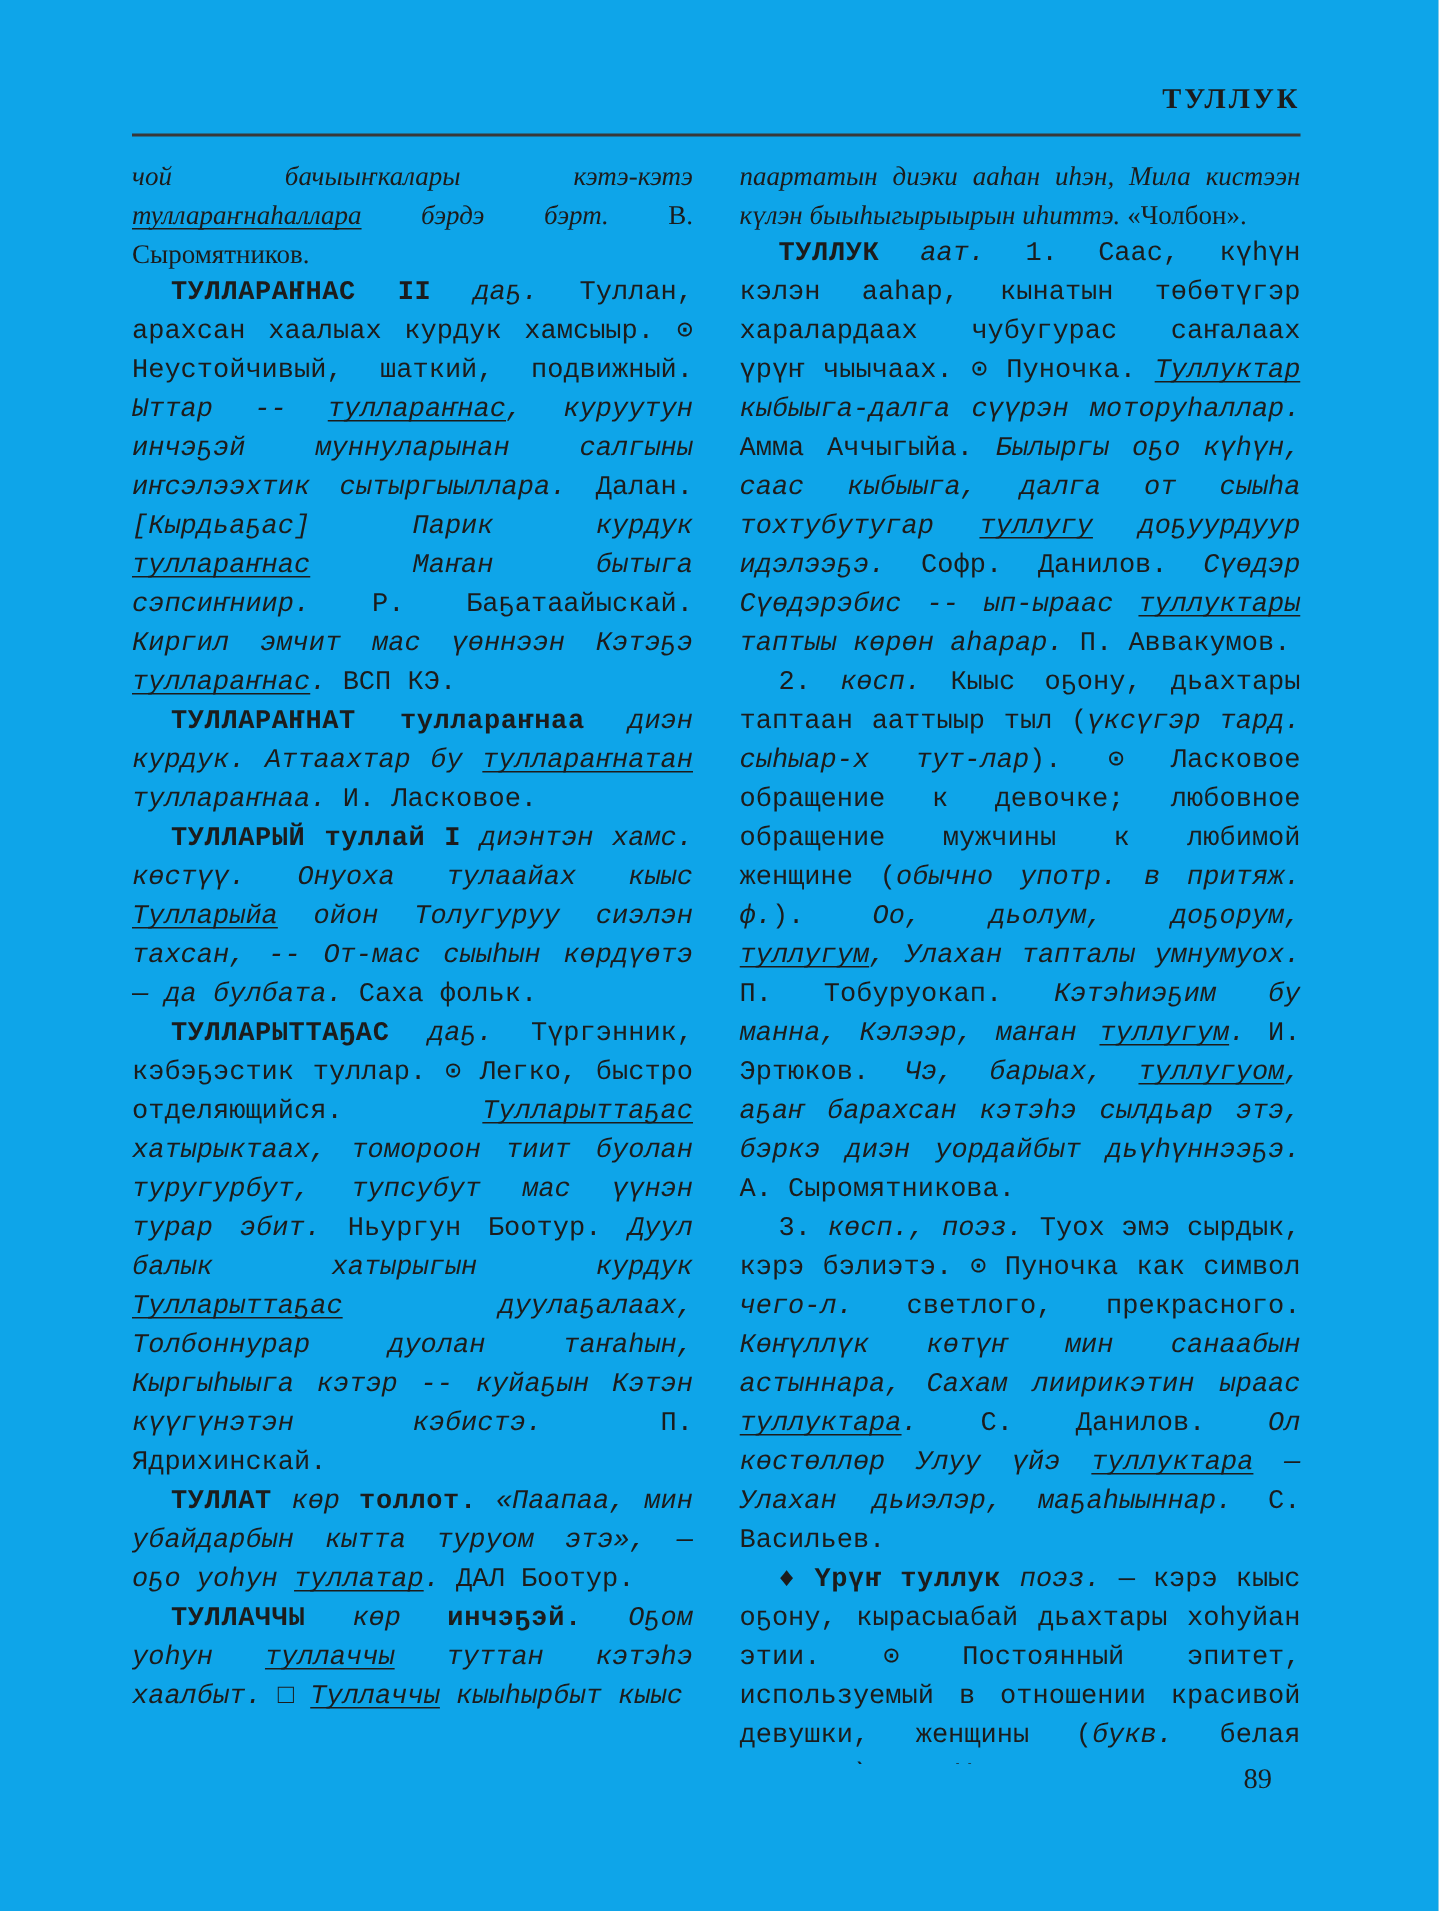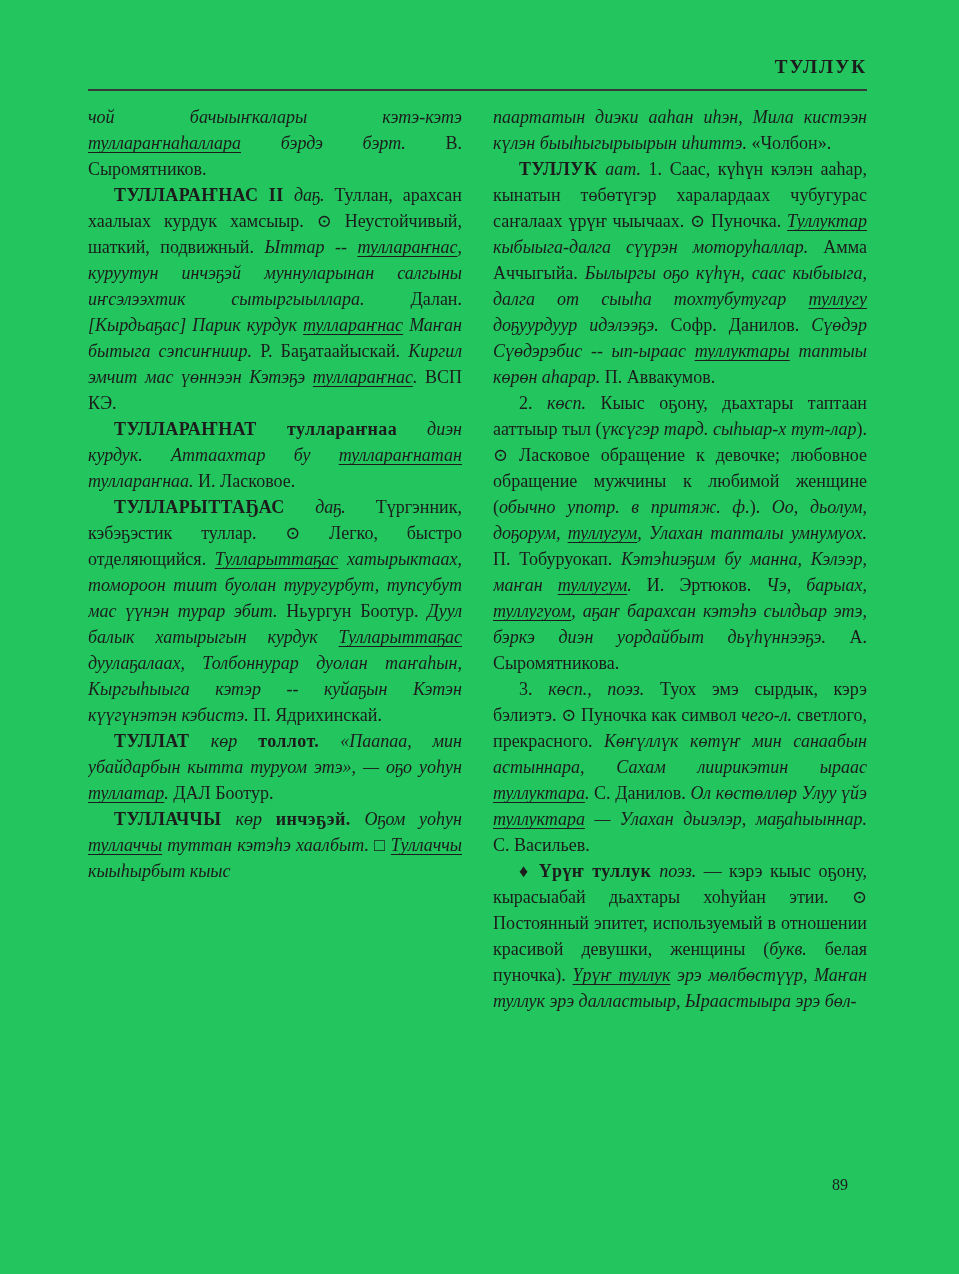--- a/index.html
+++ b/index.html
@@ -5,21 +5,21 @@
   html, body {
     margin: 0;
     padding: 0;
     background: #e8e8e8;
   }
   .page {
     position: relative;
     width: 959px;
     height: 1274px;
     margin: 0 auto;
-    background: #22c55e;
+    background: #0ea5e9;
     color: #1c1c1c;
     font-family: "Liberation Serif", "DejaVu Serif", "DejaVu Sans", serif;
     overflow: hidden;
   }
   .running-head {
     position: absolute;
     top: 56px;
     left: 88px;
     width: 779px;
     text-align: right;
@@ -49,20 +49,21 @@
     overflow: hidden;
     font-size: 18px;
     line-height: 26px;
   }
   .para {
     margin: 0;
     text-align: justify;
   }
   .para.indent {
     text-indent: 26px;
+    font-family: Liberation Mono, monospace;
   }
   .seg-b {
     font-weight: bold;
     letter-spacing: 0.4px;
   }
   .seg-i {
     font-style: italic;
   }
   .seg-iu {
     font-style: italic;
@@ -71,34 +72,35 @@
     text-underline-offset: 3px;
     text-decoration-skip-ink: none;
   }
   .seg-r {}
   .page-number {
     position: absolute;
     top: 1176px;
     left: 88px;
     width: 760px;
     text-align: right;
-    font-size: 16px;
+    font-size: 19px;
   }
 </style>
 </head>
 <body>
 
 <div class="page">
   <div class="running-head">ТУЛЛУК</div>
   <div class="header-rule"></div>
   <div class="columns">
     <div class="col">
         <p class="para"><span class="seg-i">чой бачыыҥкалары кэтэ-кэтэ </span><span class="seg-iu">туллараҥнаһаллара</span><span class="seg-i"> бэрдэ бэрт.</span><span class="seg-r"> В. Сыромятников.</span></p>
         <p class="para indent"><span class="seg-b">ТУЛЛАРАҤНАС II </span><span class="seg-i">даҕ.</span><span class="seg-r"> Туллан, арахсан хаалыах курдук хамсыыр. ⊙ Неустойчивый, шаткий, подвижный. </span><span class="seg-i">Ыттар -- </span><span class="seg-iu">туллараҥнас</span><span class="seg-i">, куруутун инчэҕэй муннуларынан салгыны иҥсэлээхтик сытыргыыллара.</span><span class="seg-r"> Далан. </span><span class="seg-i">[Кырдьаҕас] Парик курдук </span><span class="seg-iu">туллараҥнас</span><span class="seg-i"> Маҥан бытыга сэпсиҥниир.</span><span class="seg-r"> Р. Баҕатаайыскай. </span><span class="seg-i">Киргил эмчит мас үөннээн Кэтэҕэ </span><span class="seg-iu">туллараҥнас</span><span class="seg-i">.</span><span class="seg-r"> ВСП КЭ.</span></p>
         <p class="para indent"><span class="seg-b">ТУЛЛАРАҤНАТ туллараҥнаа</span><span class="seg-i"> диэн курдук. Аттаахтар бу </span><span class="seg-iu">туллараҥнатан</span><span class="seg-i"> туллараҥнаа.</span><span class="seg-r"> И. Ласковое.</span></p>
+        <p class="para indent"><span class="seg-b">ТУЛЛАРЫЙ туллай I </span><span class="seg-i">диэнтэн хамс. көстүү. Онуоха тулаайах кыыс </span><span class="seg-iu">Тулларыйа</span><span class="seg-i"> ойон Толугуруу сиэлэн тахсан, -- От-мас сыыһын көрдүөтэ — да булбата.</span><span class="seg-r"> Саха фольк.</span></p>
         <p class="para indent"><span class="seg-b">ТУЛЛАРЫТТАҔАС </span><span class="seg-i">даҕ.</span><span class="seg-r"> Түргэнник, кэбэҕэстик туллар. ⊙ Легко, быстро отделяющийся. </span><span class="seg-iu">Тулларыттаҕас</span><span class="seg-i"> хатырыктаах, томороон тиит буолан туругурбут, тупсубут мас үүнэн турар эбит.</span><span class="seg-r"> Ньургун Боотур. </span><span class="seg-i">Дуул балык хатырыгын курдук </span><span class="seg-iu">Тулларыттаҕас</span><span class="seg-i"> дуулаҕалаах, Толбоннурар дуолан таҥаһын, Кыргыһыыга кэтэр -- куйаҕын Кэтэн күүгүнэтэн кэбистэ.</span><span class="seg-r"> П. Ядрихинскай.</span></p>
         <p class="para indent"><span class="seg-b">ТУЛЛАТ </span><span class="seg-i">көр </span><span class="seg-b">толлот.</span><span class="seg-i"> «Паапаа, мин убайдарбын кытта туруом этэ», — оҕо уоһун </span><span class="seg-iu">туллатар</span><span class="seg-i">.</span><span class="seg-r"> ДАЛ Боотур.</span></p>
         <p class="para indent"><span class="seg-b">ТУЛЛАЧЧЫ </span><span class="seg-i">көр </span><span class="seg-b">инчэҕэй.</span><span class="seg-i"> Оҕом уоһун </span><span class="seg-iu">туллаччы</span><span class="seg-i"> туттан кэтэһэ хаалбыт.</span><span class="seg-r"> □ </span><span class="seg-iu">Туллаччы</span><span class="seg-i"> кыыһырбыт кыыс</span></p>
       </div>
     <div class="col">
         <p class="para"><span class="seg-i">паартатын диэки ааһан иһэн, Мила кистээн күлэн быыһыгырыырын иһиттэ.</span><span class="seg-r"> «Чолбон».</span></p>
         <p class="para indent"><span class="seg-b">ТУЛЛУК </span><span class="seg-i">аат.</span><span class="seg-r"> 1. Саас, күһүн кэлэн ааһар, кынатын төбөтүгэр харалардаах чубугурас саҥалаах үрүҥ чыычаах. ⊙ Пуночка. </span><span class="seg-iu">Туллуктар</span><span class="seg-i"> кыбыыга-далга сүүрэн моторуһаллар.</span><span class="seg-r"> Амма Аччыгыйа. </span><span class="seg-i">Былыргы оҕо күһүн, саас кыбыыга, далга от сыыһа тохтубутугар </span><span class="seg-iu">туллугу</span><span class="seg-i"> доҕуурдуур идэлээҕэ.</span><span class="seg-r"> Софр. Данилов. </span><span class="seg-i">Сүөдэр Сүөдэрэбис -- ып-ыраас </span><span class="seg-iu">туллуктары</span><span class="seg-i"> таптыы көрөн аһарар.</span><span class="seg-r"> П. Аввакумов.</span></p>
         <p class="para indent"><span class="seg-r">2. </span><span class="seg-i">көсп.</span><span class="seg-r"> Кыыс оҕону, дьахтары таптаан ааттыыр тыл (</span><span class="seg-i">үксүгэр тард. сыһыар-х тут-лар</span><span class="seg-r">). ⊙ Ласковое обращение к девочке; любовное обращение мужчины к любимой женщине (</span><span class="seg-i">обычно употр. в притяж. ф.</span><span class="seg-r">). </span><span class="seg-i">Оо, дьолум, доҕорум, </span><span class="seg-iu">туллугум</span><span class="seg-i">, Улахан тапталы умнумуох.</span><span class="seg-r"> П. Тобуруокап. </span><span class="seg-i">Кэтэһиэҕим бу манна, Кэлээр, маҥан </span><span class="seg-iu">туллугум</span><span class="seg-i">.</span><span class="seg-r"> И. Эртюков. </span><span class="seg-i">Чэ, барыах, </span><span class="seg-iu">туллугуом</span><span class="seg-i">, аҕаҥ барахсан кэтэһэ сылдьар этэ, бэркэ диэн уордайбыт дьүһүннээҕэ.</span><span class="seg-r"> А. Сыромятникова.</span></p>
         <p class="para indent"><span class="seg-r">3. </span><span class="seg-i">көсп., поэз.</span><span class="seg-r"> Туох эмэ сырдык, кэрэ бэлиэтэ. ⊙ Пуночка как символ </span><span class="seg-i">чего-л.</span><span class="seg-r"> светлого, прекрасного. </span><span class="seg-i">Көҥүллүк көтүҥ мин санаабын астыннара, Сахам лиирикэтин ыраас </span><span class="seg-iu">туллуктара</span><span class="seg-i">.</span><span class="seg-r"> С. Данилов. </span><span class="seg-i">Ол көстөллөр Улуу үйэ </span><span class="seg-iu">туллуктара</span><span class="seg-i"> — Улахан дьиэлэр, маҕаһыыннар.</span><span class="seg-r"> С. Васильев.</span></p>
         <p class="para indent"><span class="seg-r">♦ </span><span class="seg-b">Үрүҥ туллук </span><span class="seg-i">поэз.</span><span class="seg-r"> — кэрэ кыыс оҕону, кырасыабай дьахтары хоһуйан этии. ⊙ Постоянный эпитет, используемый в отношении красивой девушки, женщины (</span><span class="seg-i">букв.</span><span class="seg-r"> белая пуночка). </span><span class="seg-iu">Үрүҥ туллук</span><span class="seg-i"> эрэ мөлбөстүүр, Маҥан туллук эрэ далластыыр, Ыраастыыра эрэ бөл-</span></p>

